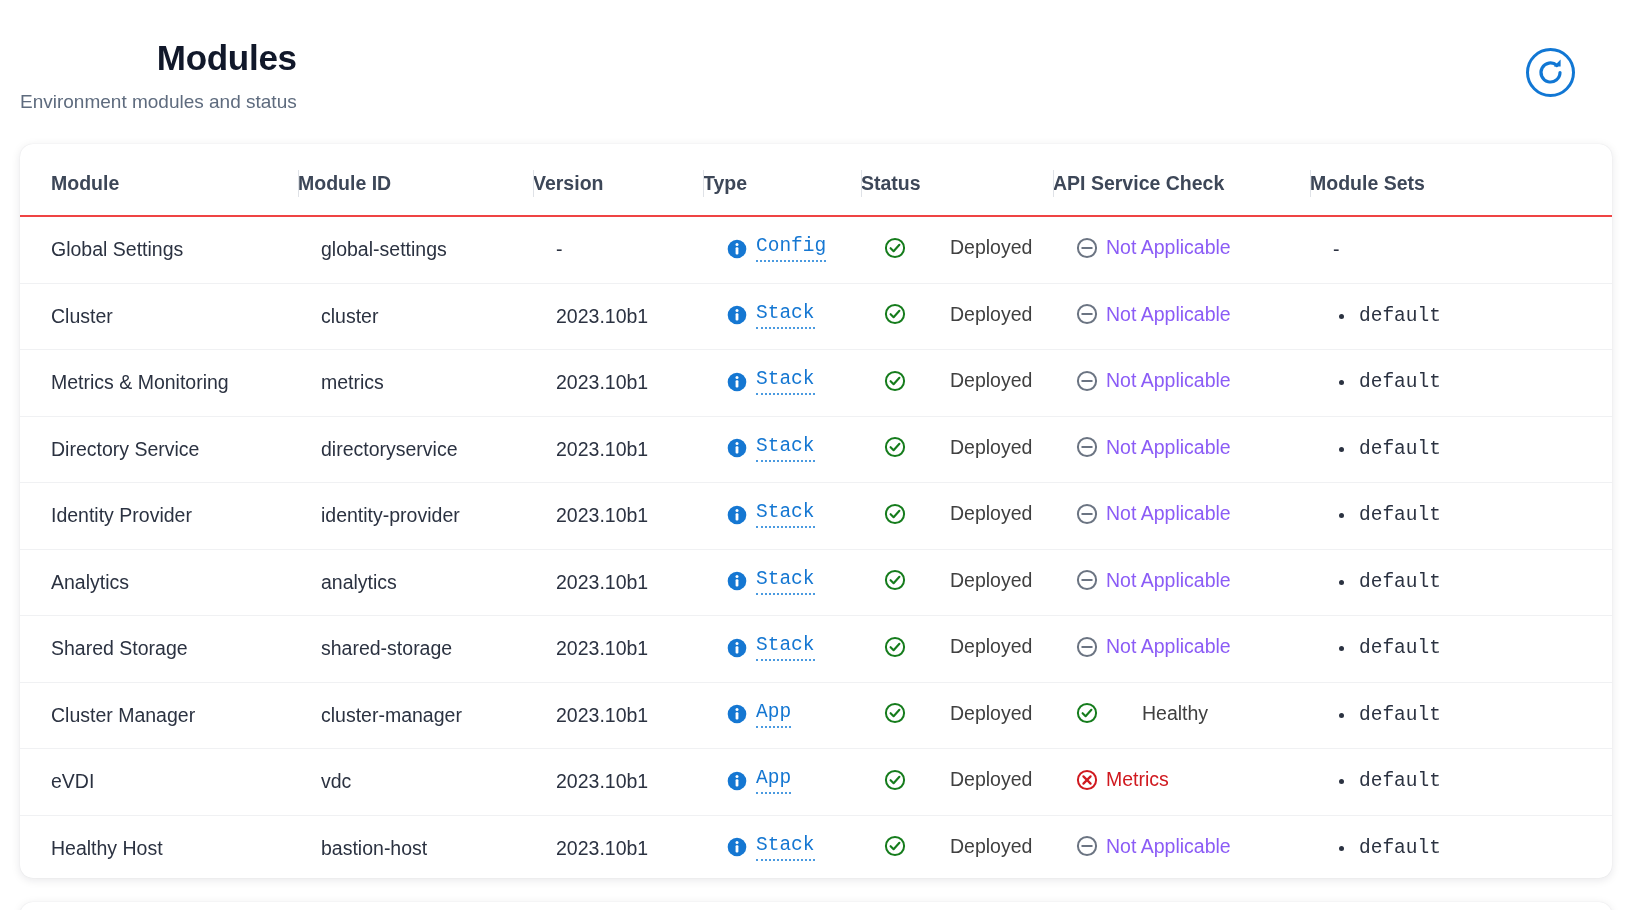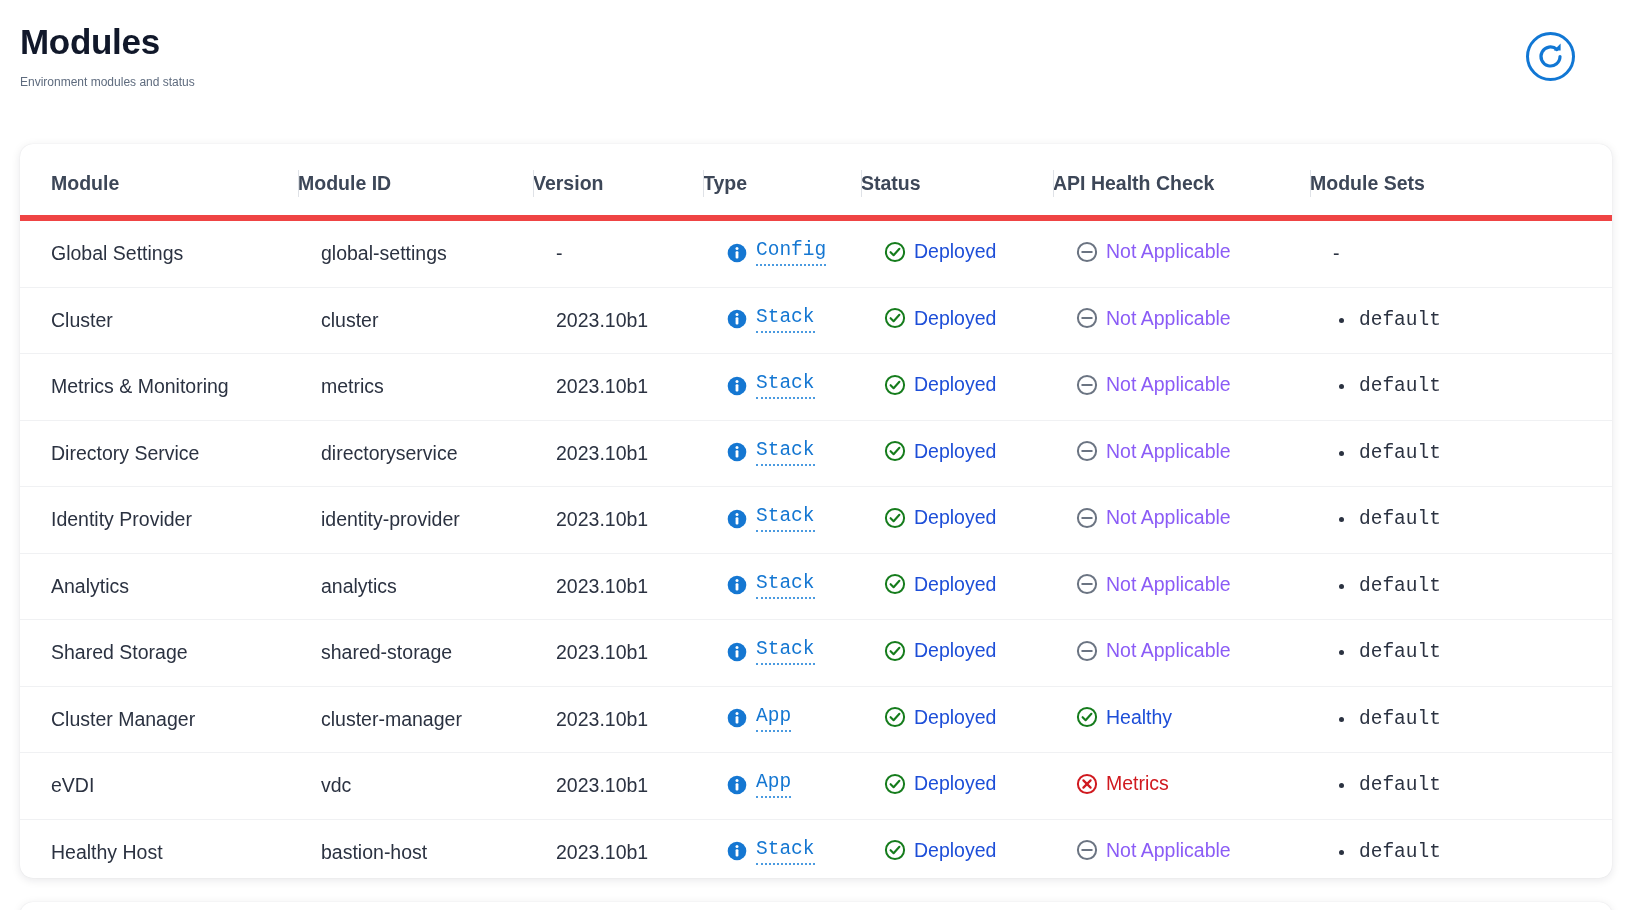--- a/index.html
+++ b/index.html
@@ -13,38 +13,39 @@
   .page {
     position: relative;
     width: 1633px;
     height: 910px;
     background: #ffffff;
   }
 
   
   .page-header {
     position: absolute;
-    left: 0; top: 0;
+    left: 0; top: 16px;
     width: 1633px;
     height: 132px;
     padding: 22px 28px 0 20px;
     display: flex;
     align-items: flex-start;
     justify-content: space-between;
+    text-align: right;
   }
   .header-text { display: flex; flex-direction: column; }
   .page-title {
     font-size: 35px;
     font-weight: bold;
     color: #11182a;
     letter-spacing: -0.3px;
     line-height: 1.15;
   }
   .page-subtitle {
-    font-size: 12px;
+    font-size: 19px;
     color: #5e6b7e;
     margin-top: 13px;
     line-height: 1.2;
   }
   .refresh-button {
     width: 53px; height: 53px;
     margin-top: 8px; margin-right: 28px;
     display: flex; align-items: center; justify-content: center;
     cursor: pointer;
     background: transparent;
@@ -88,21 +89,21 @@
   col.c-status   { width: 192px; }
   col.c-api      { width: 257px; }
   col.c-sets     { width: 302px; }
 
   thead th {
     font-size: 19.5px;
     font-weight: bold;
     color: #3d4758;
     text-align: left;
     padding: 28px 0 20px 0;
-    border-bottom: 6px solid #ef4444;
+    border-bottom: 2px solid #ef4444;
     position: relative;
     vertical-align: bottom;
   }
   thead th .th-inner { display: block; }
   thead th:first-child .th-inner { padding-left: 31px; }
   thead th.has-divider::before {
     content: "";
     position: absolute;
     left: 0;
     top: 26px;
@@ -131,21 +132,21 @@
     border-bottom: 2px dotted #4a9ae0;
     padding-bottom: 3px;
     cursor: help;
     font-family: Liberation Mono, monospace;
   }
   .info-icon { flex: 0 0 auto; display: block; }
 
   
   .state-cell { display: inline-flex; align-items: center; gap: 8px; }
   .state-label { font-size: 19.5px; }
-  .state-ok   .state-label { color: #1d4ed8; }
+  .state-ok   .state-label { color: #404040; margin-left: 36px; }
   .state-na   .state-label { color: #8b5cf6; }
   .state-fail .state-label { color: #d0191f; }
   .state-icon { flex: 0 0 auto; display: block; }
 
   
   .sets-list { list-style: none; margin: 0; padding: 0; font-family: Liberation Mono, monospace; }
   .sets-list li {
     position: relative;
     padding-left: 26px;
     font-size: 19.5px;
@@ -206,21 +207,21 @@
           <th class="has-divider">
               <span class="th-inner">Version</span>
             </th>
           <th class="has-divider">
               <span class="th-inner">Type</span>
             </th>
           <th class="has-divider">
               <span class="th-inner">Status</span>
             </th>
           <th class="has-divider">
-              <span class="th-inner">API Health Check</span>
+              <span class="th-inner">API Service Check</span>
             </th>
           <th class="has-divider">
               <span class="th-inner">Module Sets</span>
             </th>
         </tr>
       </thead>
       <tbody id="table-body">
           <tr>
             <td><span>Global Settings</span></td>
             <td><span>global-settings</span></td>

